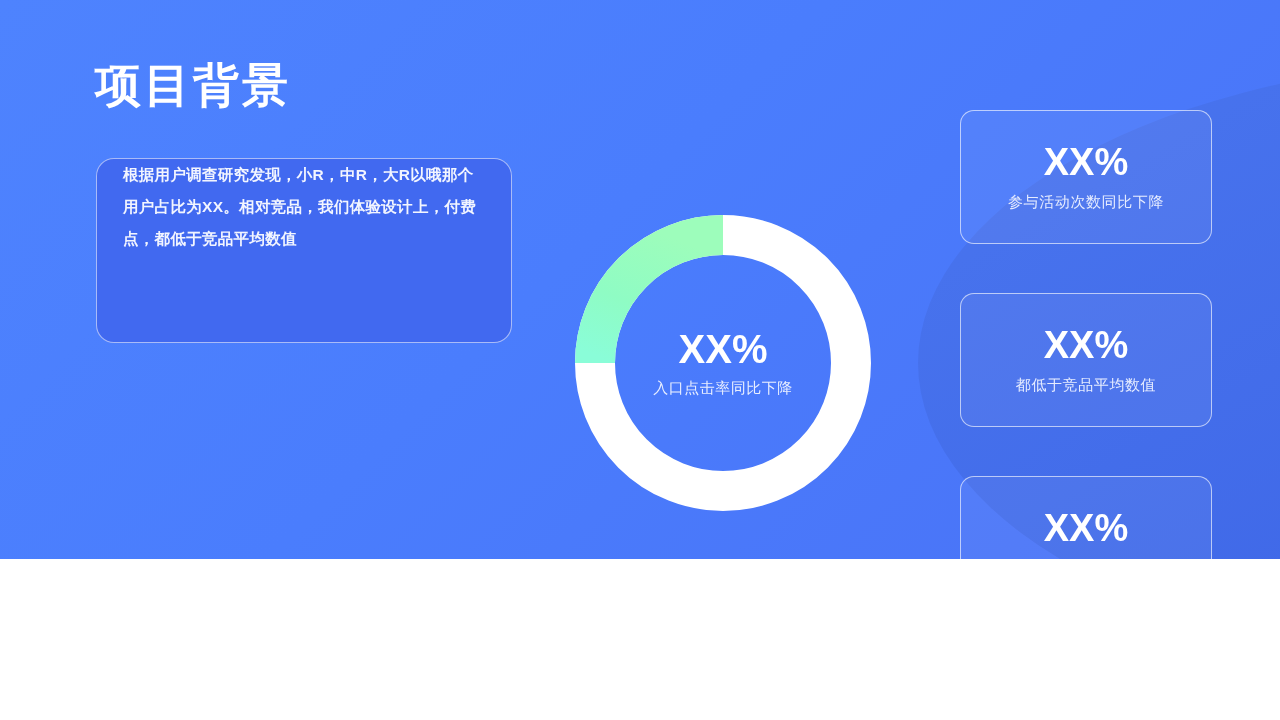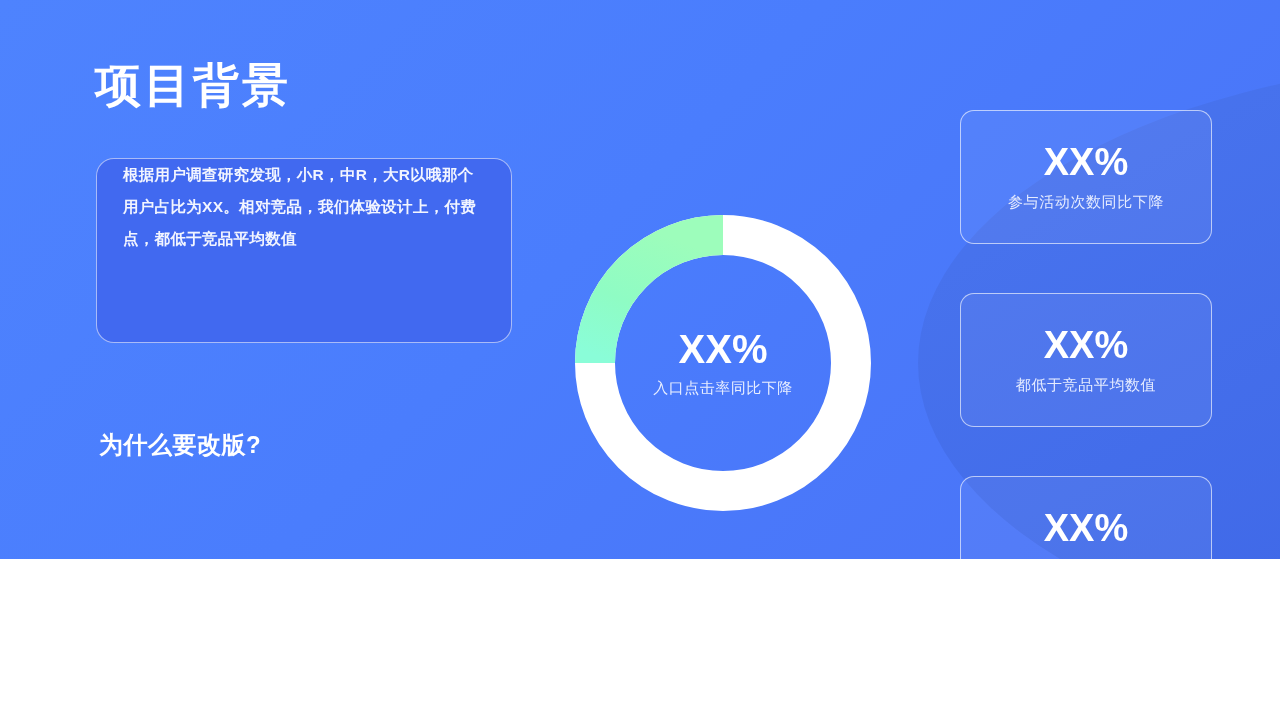--- a/index.html
+++ b/index.html
@@ -166,21 +166,20 @@
   <div class="bg-blob-clip">
     <div class="bg-blob-inner"></div>
   </div>
 
   <div class="page-title">项目背景</div>
 
   <div class="desc-card">
     <div class="desc-card-text">根据用户调查研究发现，小R，中R，大R以哦那个用户占比为XX。相对竞品，我们体验设计上，付费点，都低于竞品平均数值</div>
   </div>
 
-  <div class="why-heading">为什么要改版?</div>
 
   <div class="donut-wrap">
     <svg class="donut-svg" viewBox="0 0 296 296">
       <defs>
         <linearGradient id="greenGrad" x1="0.55" y1="0" x2="0.15" y2="1">
           <stop offset="0%" stop-color="#9dfdbb"></stop>
           <stop offset="55%" stop-color="#8ffcc4"></stop>
           <stop offset="100%" stop-color="#8afdd8"></stop>
         </linearGradient>
       </defs>

